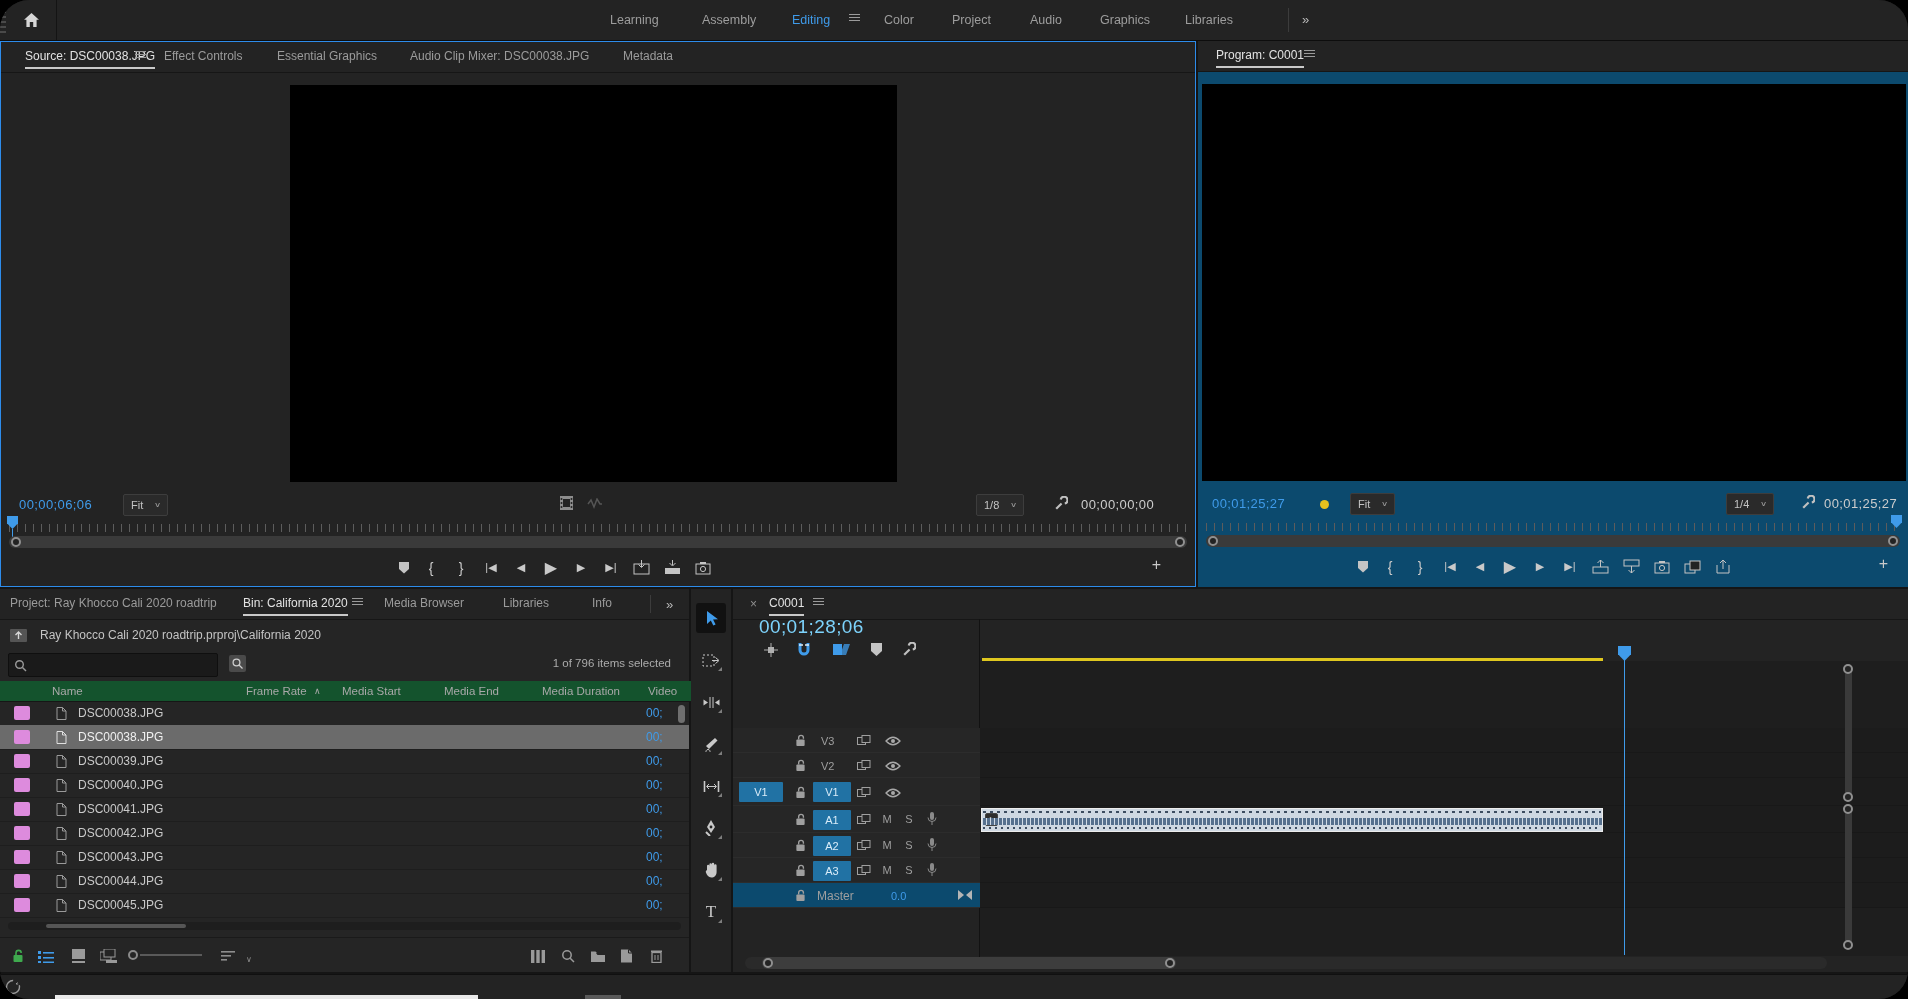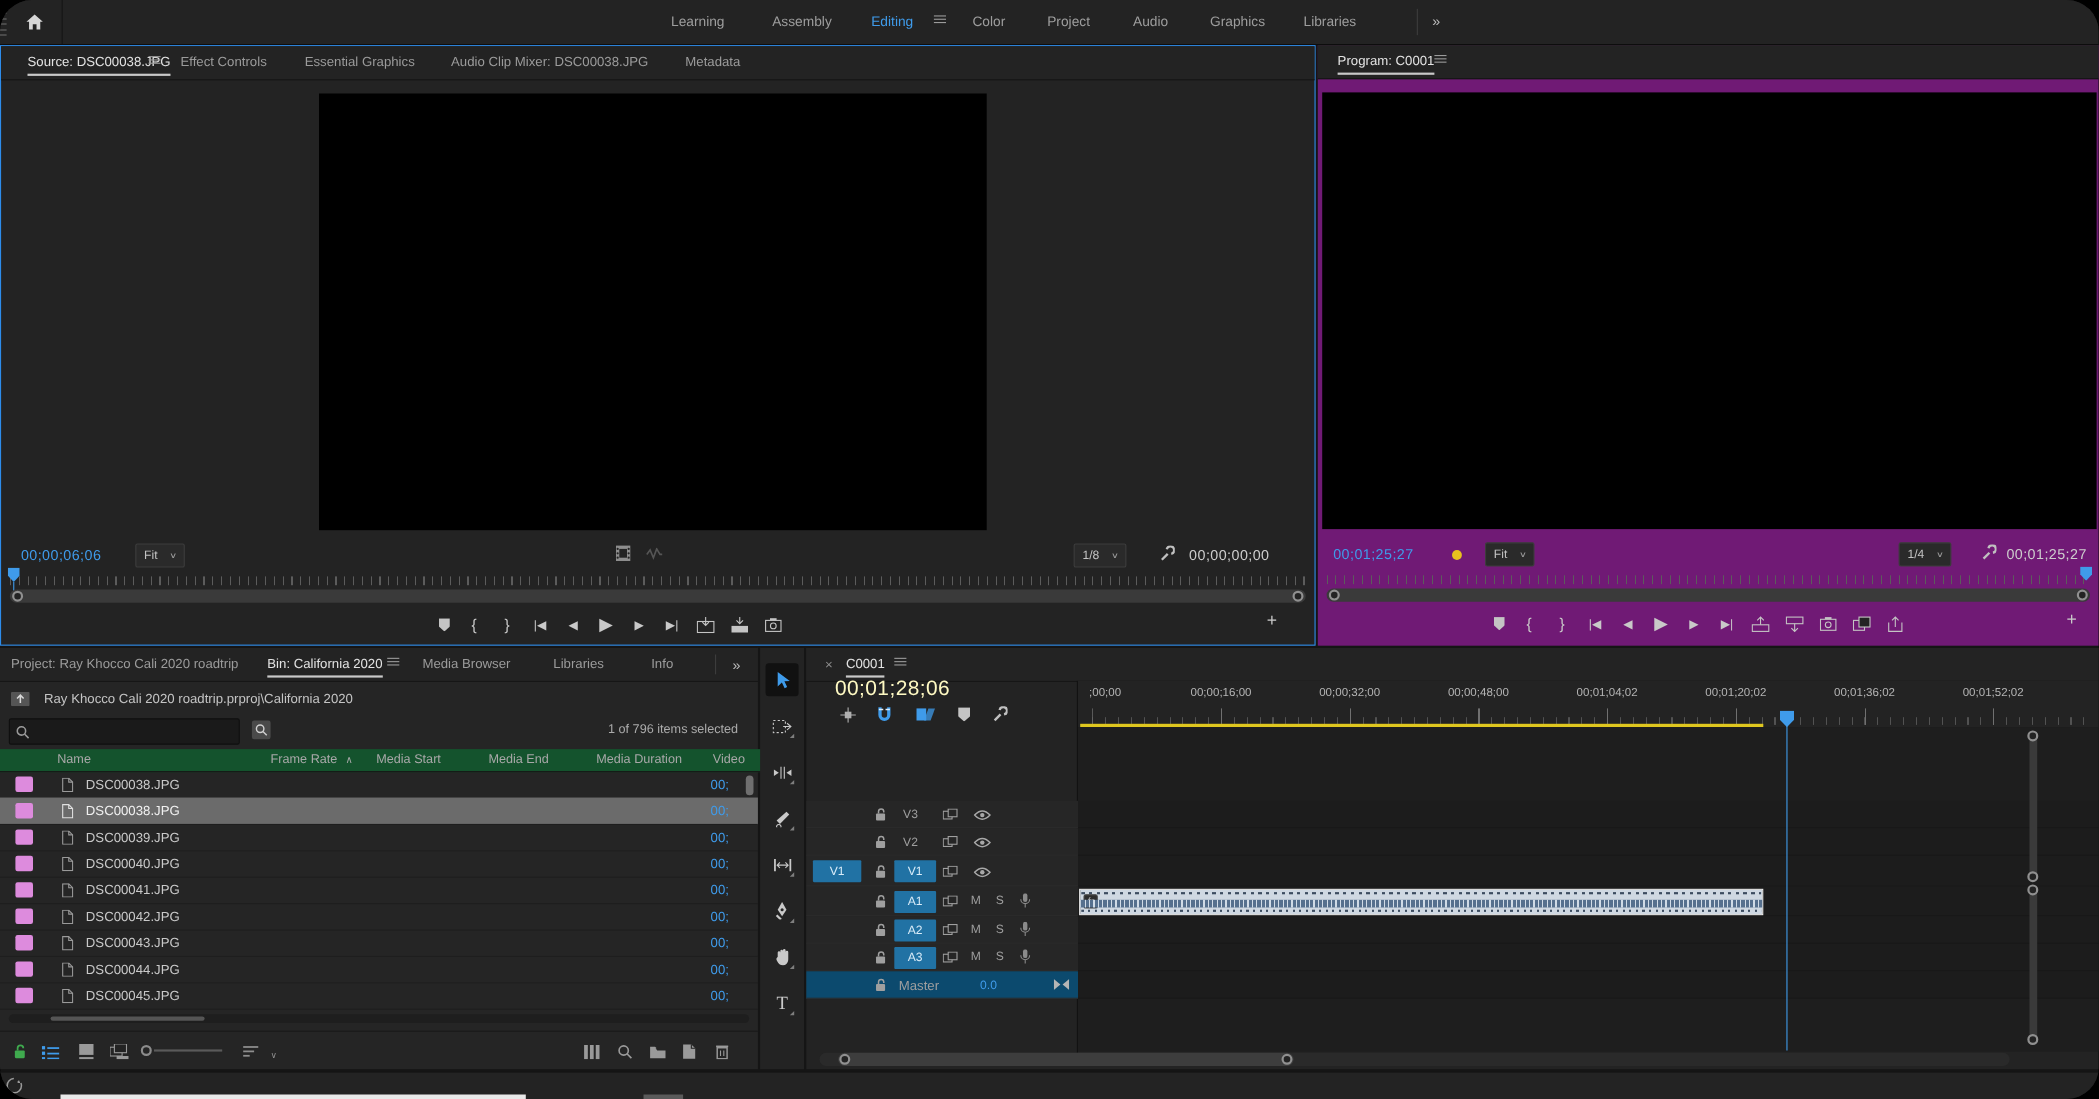--- a/index.html
+++ b/index.html
@@ -16,24 +16,24 @@
   .hamb{display:inline-block;width:11px;height:1px;background:#9b9b9b;box-shadow:0 3px 0 #9b9b9b,0 6px 0 #9b9b9b;vertical-align:middle;margin-top:-6px;}
   .vsep{position:absolute;width:1px;background:#3c3c3c;}
   .ovf{position:absolute;color:#b9b9b9;font-size:13px;}
   
   .tabbar{position:absolute;left:0;right:0;top:0;height:30px;background:#232323;border-bottom:1px solid #161616;}
   .ptab{position:absolute;top:0;height:29px;line-height:29px;color:#9b9b9b;white-space:nowrap;font-size:12px;}
   .ptab.active{color:#e2e2e2;}
   .ptab.active::after{content:"";position:absolute;left:0;right:0;bottom:2px;height:2px;background:#c9c9c9;}
   
   #source-group{left:0;top:41px;width:1196px;height:546px;background:#232323;border:1px solid #2d8ceb;box-sizing:border-box;}
-  #program-group{left:1198px;top:41px;width:710px;height:546px;background:#701a75;}
+  #program-group{left:1198px;top:41px;width:710px;height:546px;background:#0c4a6e;}
   .video-rect{position:absolute;background:#000;}
   .tc-blue{color:#3f9bea;font-size:13px;letter-spacing:.4px;}
-  .tc-big{color:#fef9c3;font-size:19px;letter-spacing:.4px;}
+  .tc-big{color:#7dd3fc;font-size:19px;letter-spacing:.4px;}
   .tc-white{color:#cdcdcd;font-size:13px;letter-spacing:.4px;}
   .dd{position:absolute;display:flex;align-items:center;gap:12px;height:20px;padding:0 7px;
       background:#2a2a2a;border:1px solid #3d3d3d;border-radius:2px;color:#c3c3c3;font-size:11px;}
   .chev{font-size:7px;color:#9a9a9a;transform:scaleX(1.4);}
   .mruler{position:absolute;height:8px;background:repeating-linear-gradient(90deg,#5c5c5c 0 1px,transparent 1px 8px);}
   .mscroll{position:absolute;height:12px;background:#3a3a3a;border-radius:6px;}
   .knob{position:absolute;width:10px;height:10px;border:2px solid #909090;border-radius:50%;box-sizing:border-box;background:#232323;}
   .transport{position:absolute;display:flex;align-items:center;gap:14px;color:#cbcbcb;}
   .tbtn{min-width:16px;text-align:center;font-size:11px;color:#c9c9c9;}
   .tbtn.play{font-size:16px;}
@@ -551,31 +551,20 @@
     </div>
     <div class="abs" style="left:168px;top:53px">
       <svg width="15" height="15" viewBox="0 0 14 14">
           <path d="M3 12 L8 7" stroke="#c0c0c0" stroke-width="2" fill="none"></path>
           <path d="M7.2 3.2 a3.2 3.2 0 1 1 3.8 3.8" stroke="#c0c0c0" stroke-width="2" fill="none"></path>
         </svg>
     </div>
 
     <div class="abs" style="left:246px;top:30px;width:1px;height:340px;background:#121212"></div>
 
-    <div class="abs" style="left:247px;top:30px;right:0;height:42px;background:#232323;border-bottom:1px solid #1a1a1a">
-      <span class="ruler-lbl" style="left:10px;top:5px">;00;00</span>
-      <span class="ruler-lbl" style="left:130px;top:5px;transform:translateX(-50%)">00;00;16;00</span>
-      <span class="ruler-lbl" style="left:247px;top:5px;transform:translateX(-50%)">00;00;32;00</span>
-      <span class="ruler-lbl" style="left:364px;top:5px;transform:translateX(-50%)">00;00;48;00</span>
-      <span class="ruler-lbl" style="left:481px;top:5px;transform:translateX(-50%)">00;01;04;02</span>
-      <span class="ruler-lbl" style="left:598px;top:5px;transform:translateX(-50%)">00;01;20;02</span>
-      <span class="ruler-lbl" style="left:715px;top:5px;transform:translateX(-50%)">00;01;36;02</span>
-      <span class="ruler-lbl" style="left:832px;top:5px;transform:translateX(-50%)">00;01;52;02</span>
-      <div id="tl-ticks" style="left:13px;top:22px;right:10px;height:18px"></div>
-    </div>
 
     <div class="abs" style="left:249px;top:69px;width:621px;height:3px;background:#dfc71f"></div>
 
     <div class="abs" style="left:247px;top:72px;right:0;height:67px;background:#1e1e1e"></div>
 
     <div class="trk-row" style="top:139px;height:25px">
       <svg class="abs" style="left:62px;top:6px" width="11" height="13" viewBox="0 0 12 14">
           <rect x="1.5" y="6" width="9" height="7" rx="1" fill="#9f9f9f"></rect>
           <path d="M4 6 V4 a2.6 2.6 0 0 1 5.2 0 V5" fill="none" stroke="#9f9f9f" stroke-width="1.5"></path>
         </svg>

